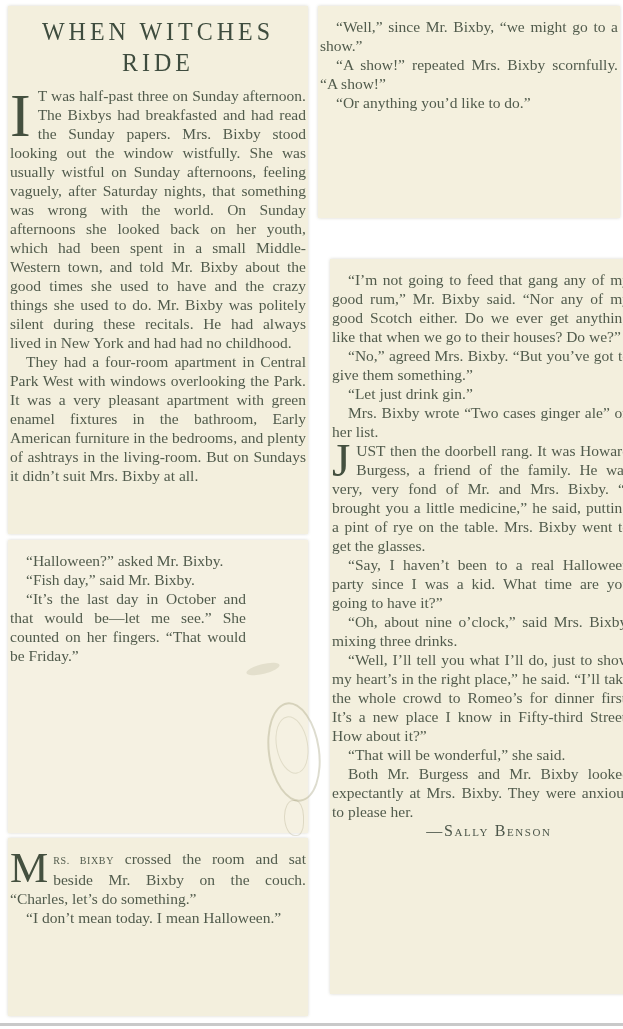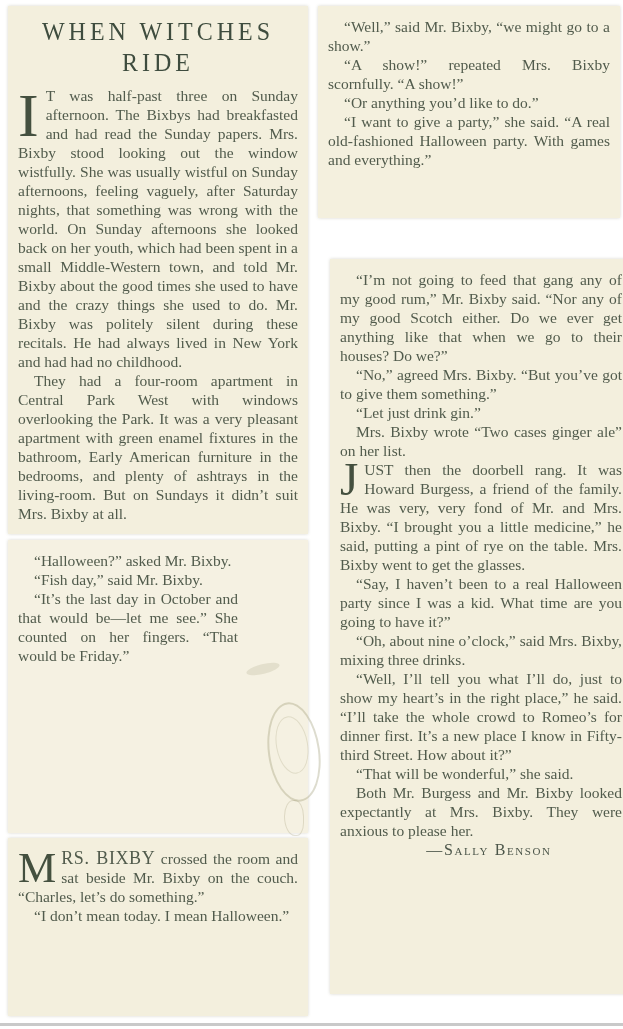--- a/index.html
+++ b/index.html
@@ -15,21 +15,21 @@
     overflow: hidden;
     font-family: "Liberation Serif", serif;
   }
   .clip {
     position: absolute;
     background: #f3efdd;
     color: #515b4c;
     font-size: 15.5px;
     line-height: 19px;
     text-align: justify;
-    padding: 11px 10px;
+    padding: 11px 2px;
     box-sizing: border-box;
     overflow: hidden;
     box-shadow: 0 0 3px rgba(120,110,80,0.28);
   }
   #clip-l1 { left: 8px;   top: 6px;   width: 300px; height: 528px; }
   #clip-l2 { left: 8px;   top: 540px; width: 300px; height: 293px; background:#f5f1e2; }
   #clip-l3 { left: 8px;   top: 838px; width: 300px; height: 178px; }
   #clip-r1 { left: 318px; top: 6px;   width: 302px; height: 212px; background:#f4f0de; }
   #clip-r2 { left: 330px; top: 231px; width: 302px; height: 735px; margin-top: 28px; }
 
@@ -50,21 +50,21 @@
 
   .dc {
     float: left;
     color: #44503f;
     font-weight: 400;
   }
   .dc-i { font-size: 62px; line-height: 53px; padding: 3px 7px 0 0; }
   .dc-m { font-size: 43px; line-height: 34px; padding: 2px 5px 0 0; }
   .dc-j { font-size: 47px; line-height: 34px; padding: 2px 6px 0 0; }
 
-  .lead-sc { font-size: 18px; letter-spacing: 0.6px; }
+  .lead-sc { font-size: 10px; letter-spacing: 0.6px; }
 
   .gap-top { margin-top: 19px; }
 
   .byline {
     text-align: center;
     text-indent: 0;
     font-variant: small-caps;
     letter-spacing: 1.6px;
     font-size: 16px;
     color: #4c564a;
@@ -149,24 +149,23 @@
   </div>
 
   <div class="clip" id="clip-l3">
     <p class="flush">
       <span class="dc dc-m">M</span><span class="lead-sc">RS. BIXBY</span><span> crossed the room and sat beside Mr. Bixby on the couch.  “Charles, let’s do something.”</span>
     </p>
     <p>“I don’t mean today.  I mean Halloween.”</p>
   </div>
 
   <div class="clip" id="clip-r1">
-    <p>“Well,” said Mr. Bixby, “we might go to a show.”</p>
+    <p>“Well,” since Mr. Bixby, “we might go to a show.”</p>
     <p>“A show!” repeated Mrs. Bixby scornfully.  “A show!”</p>
     <p>“Or anything you’d like to do.”</p>
-    <p>“I want to give a party,” she said.  “A real old-fashioned Halloween party.  With games and everything.”</p>
   </div>
 
   <div class="clip" id="clip-r2">
     <p>“I’m not going to feed that gang any of my good rum,” Mr. Bixby said.  “Nor any of my good Scotch either.  Do we ever get anything like that when we go to their houses?  Do we?”</p>
     <p>“No,” agreed Mrs. Bixby.  “But you’ve got to give them something.”</p>
     <p>“Let just drink gin.”</p>
     <p>Mrs. Bixby wrote “Two cases ginger ale” on her list.</p>
     <p class="flush gap-top">
       <span class="dc dc-j">J</span><span>UST</span><span> then the doorbell rang.  It was Howard Burgess, a friend of the family.  He was very, very fond of Mr. and Mrs. Bixby.  “I brought you a little medicine,” he said, putting a pint of rye on the table.  Mrs. Bixby went to get the glasses.</span>
     </p>

